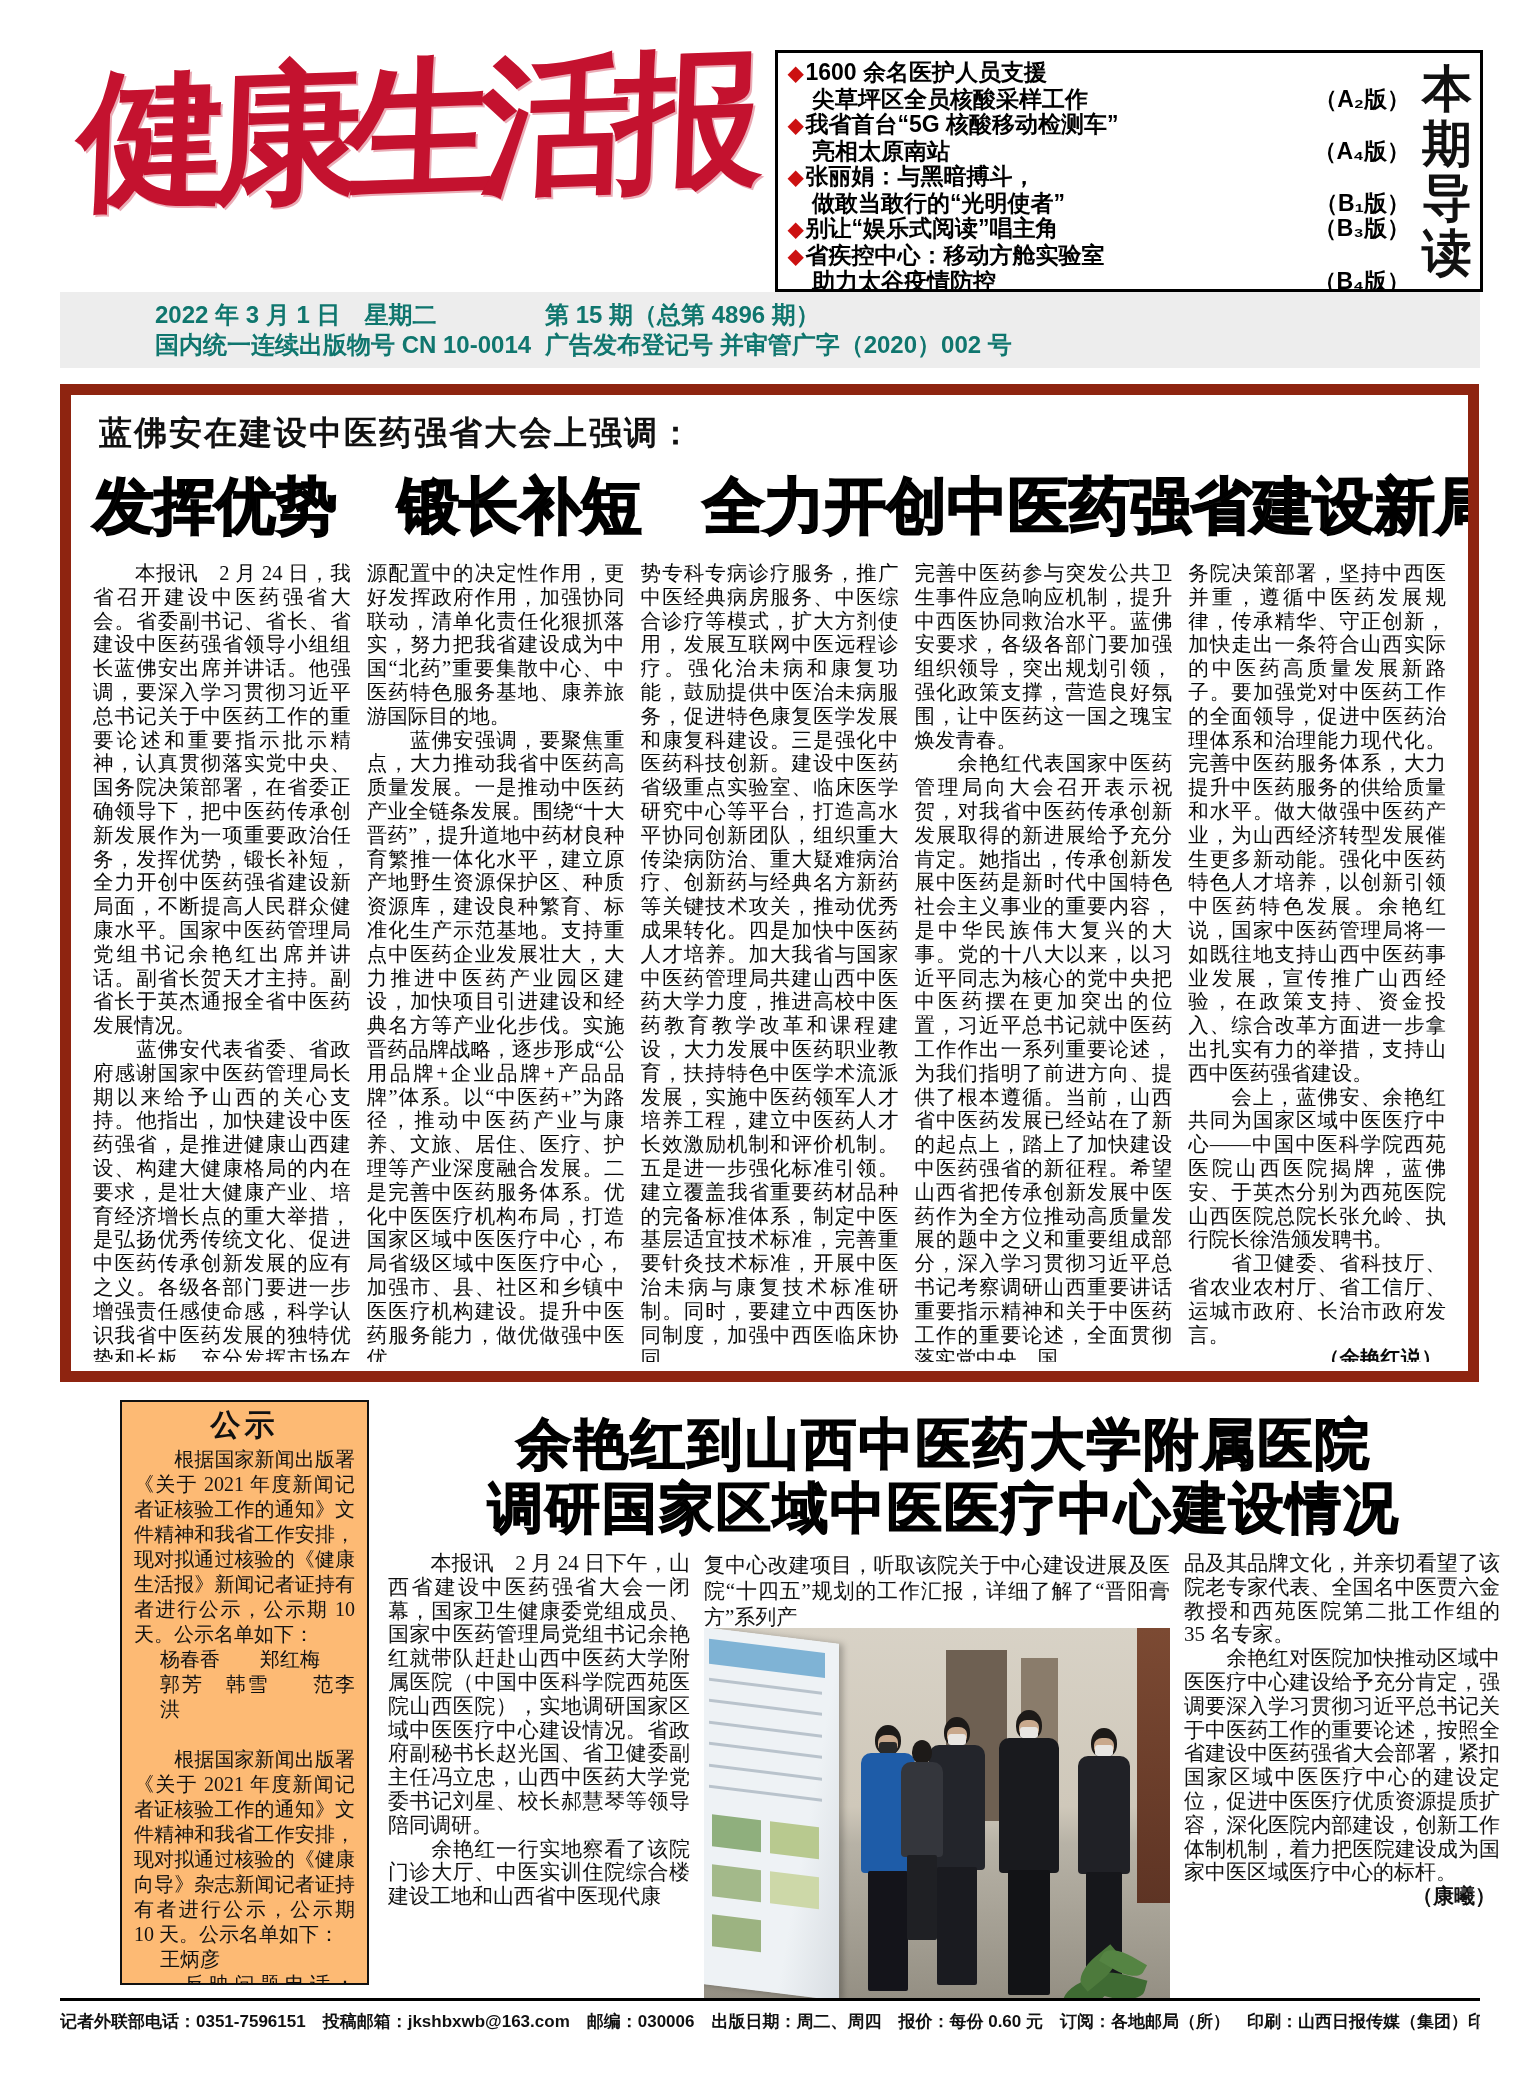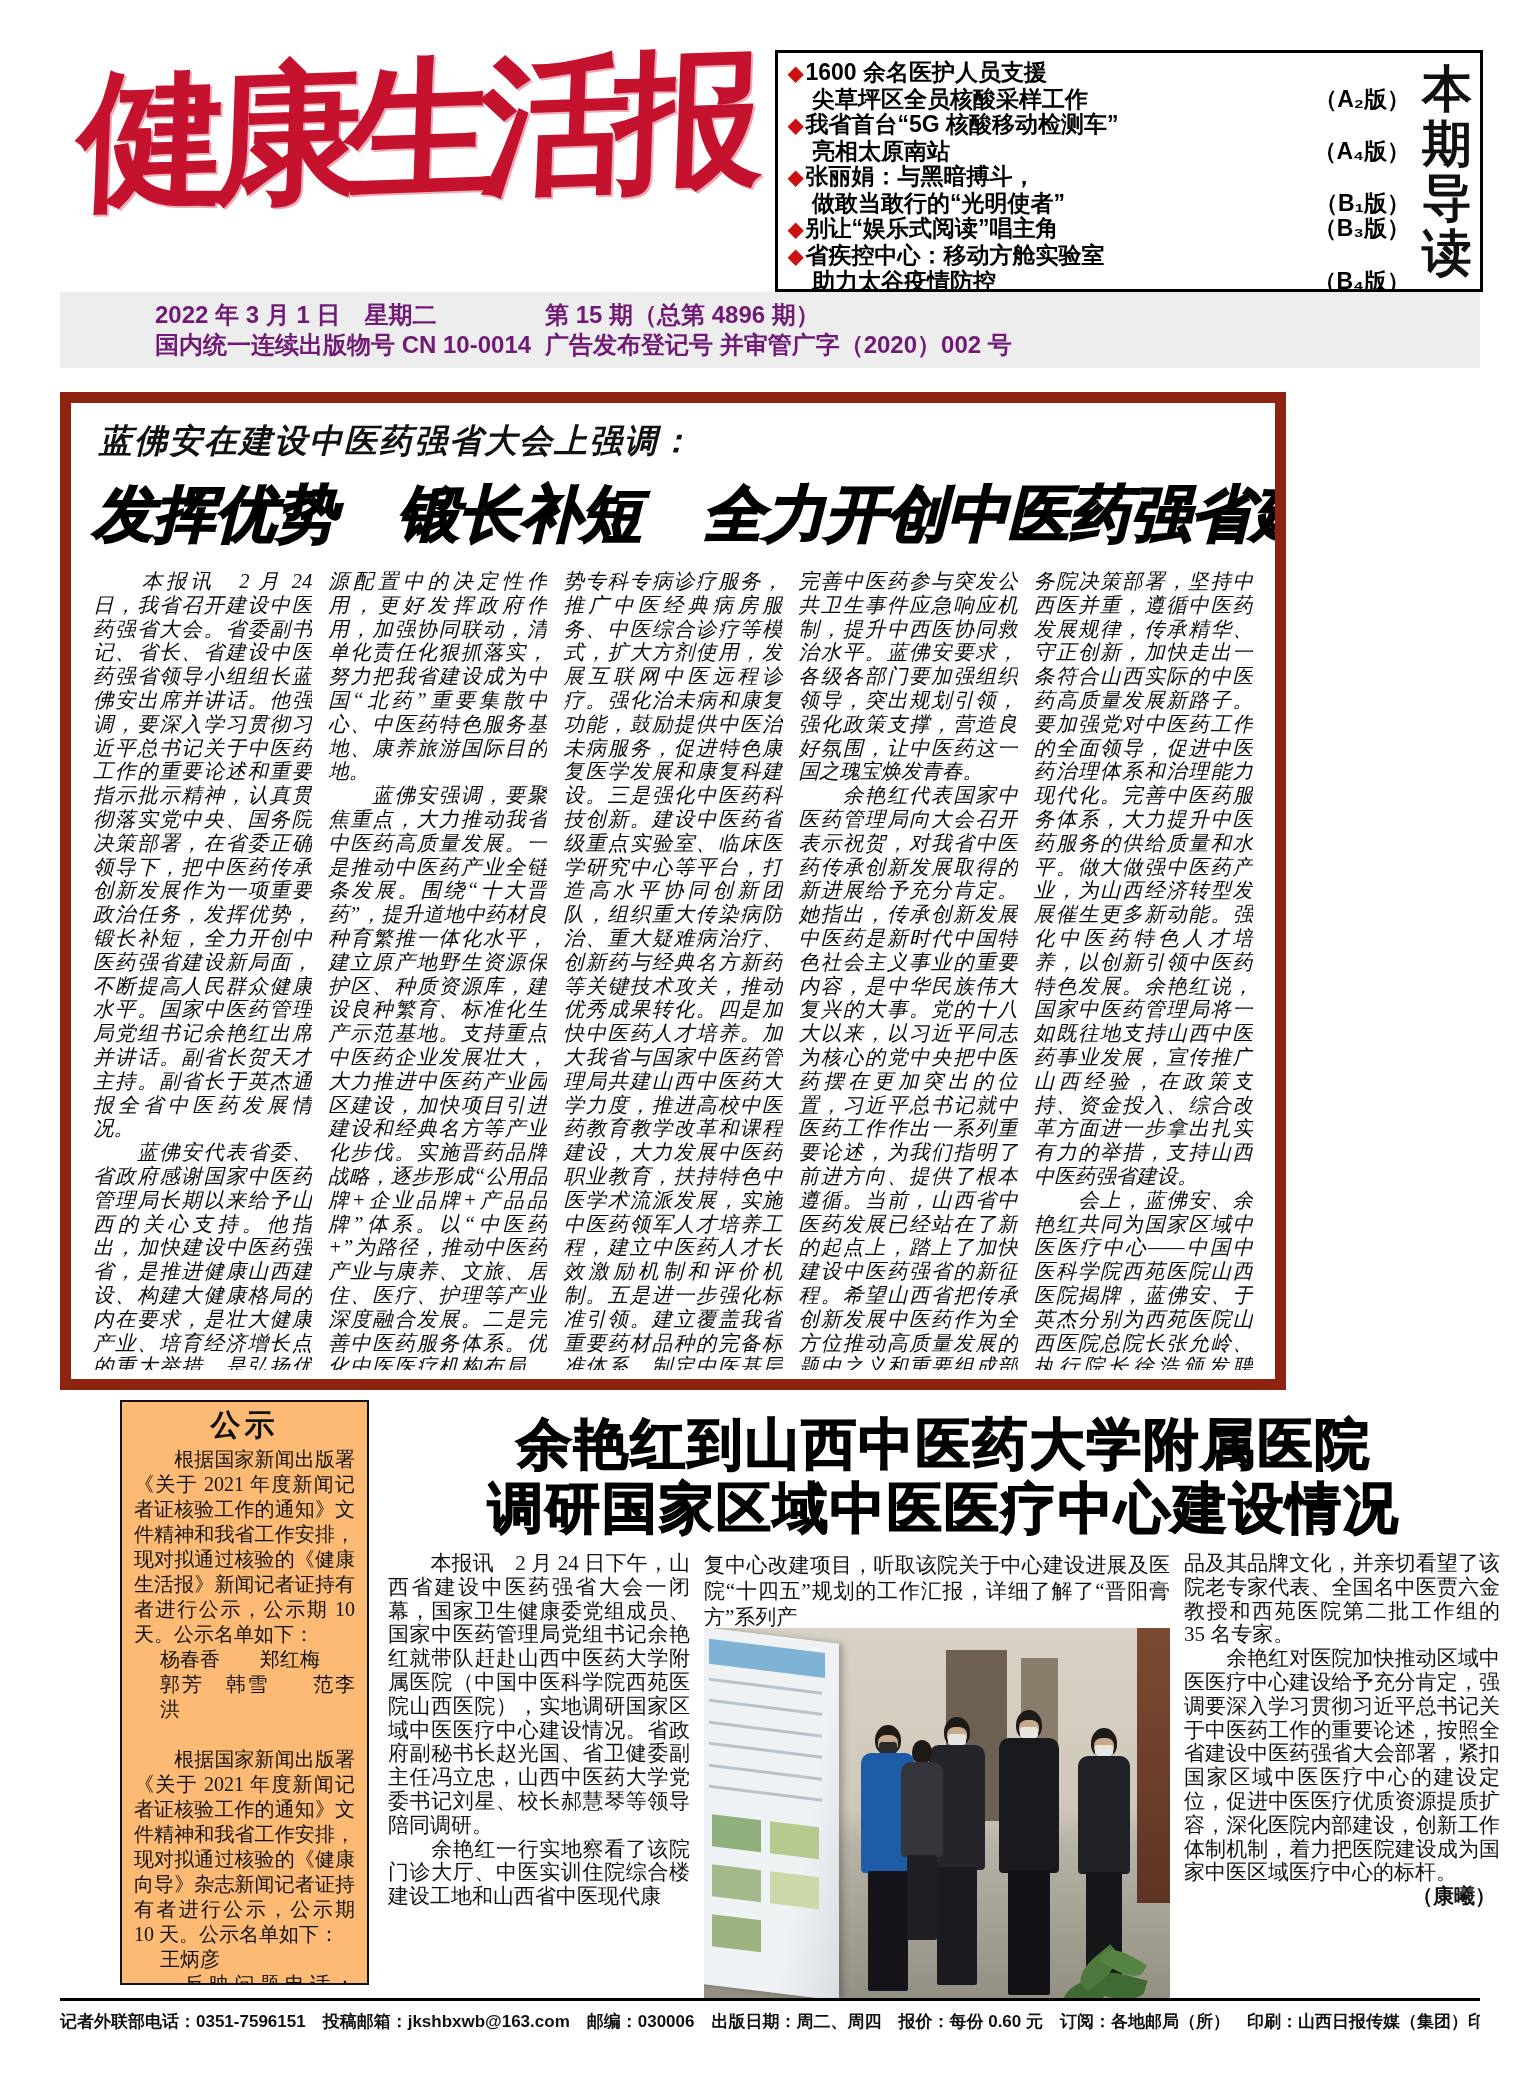--- a/index.html
+++ b/index.html
@@ -29,31 +29,31 @@
   .index-cont{padding-left:24px;}
   .index-vtitle{
     width:66px;border-left:0;display:flex;flex-direction:column;
     justify-content:space-between;align-items:center;padding:10px 2px;
     font-weight:900;font-size:50px;line-height:52px;box-sizing:border-box;
   }
   
   .issue-band{
     position:absolute;left:60px;top:292px;width:1420px;height:76px;
     background:#ededed;box-sizing:border-box;padding:8px 0 0 95px;
-    font-weight:bold;font-size:24px;line-height:30px;color:#701a75;
+    font-weight:bold;font-size:24px;line-height:30px;color:#0f766e;
   }
   .issue-row{display:flex;white-space:nowrap;}
   .issue-row .cA{width:390px;}
   .issue-row .cB{width:330px;}
   .issue-row .cC{flex:1;}
   
   .main-box{
-    position:absolute;left:60px;top:392px;width:1226px;height:998px;
+    position:absolute;left:60px;top:384px;width:1419px;height:998px;
     border:11px solid #8e2410;background:#fff;box-sizing:border-box;
-    padding:14px 22px 10px 22px;overflow:hidden;font-style:italic;
+    padding:14px 22px 10px 22px;overflow:hidden;
   }
   .kicker{font-size:33px;font-weight:bold;letter-spacing:2px;margin:2px 0 10px 6px;}
   .headline{
     font-size:61px;font-weight:900;letter-spacing:0px;white-space:nowrap;
     -webkit-text-stroke:2px #000;margin:6px 0 14px 0;text-align:center;
   }
   .columns{display:flex;gap:16px;margin-top:10px;}
   .col{
     flex:1 1 0;font-family:"Liberation Serif",serif;
     font-size:20.5px;line-height:23.8px;text-align:justify;color:#0a0a0a;

